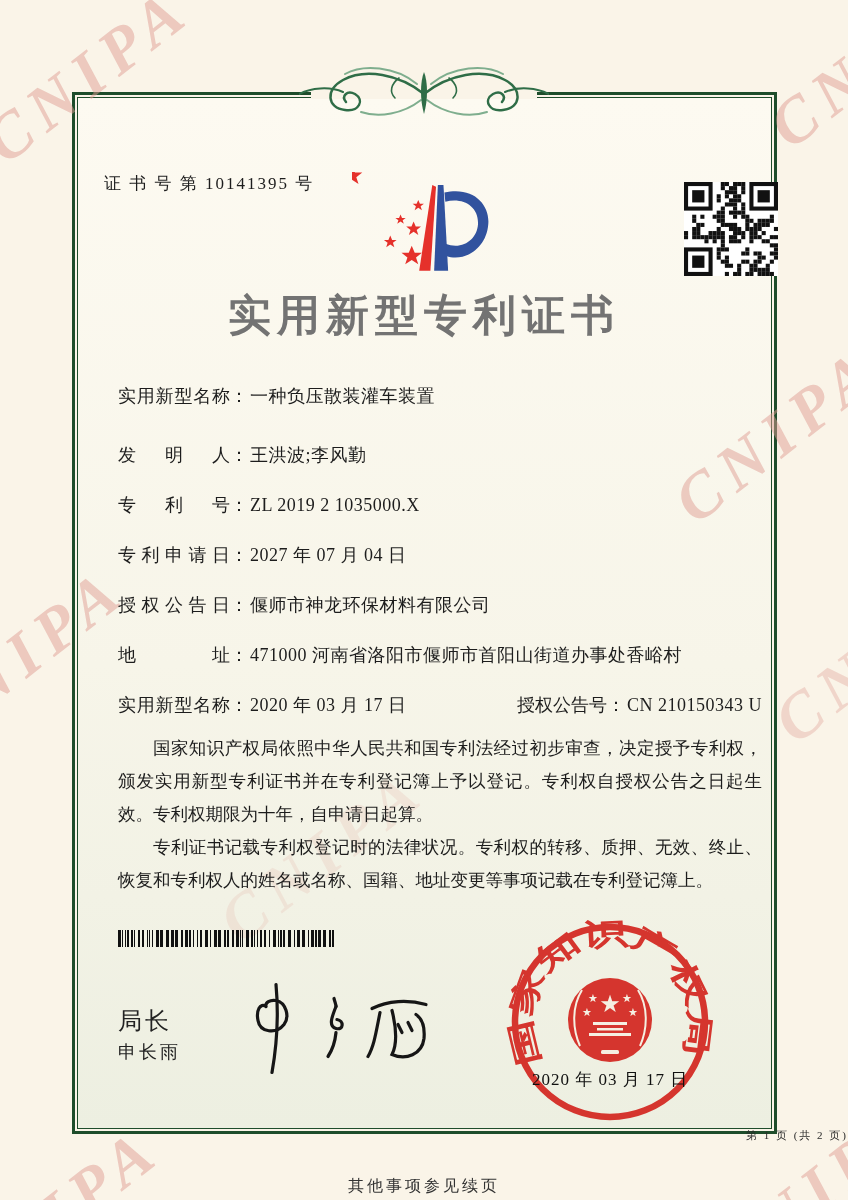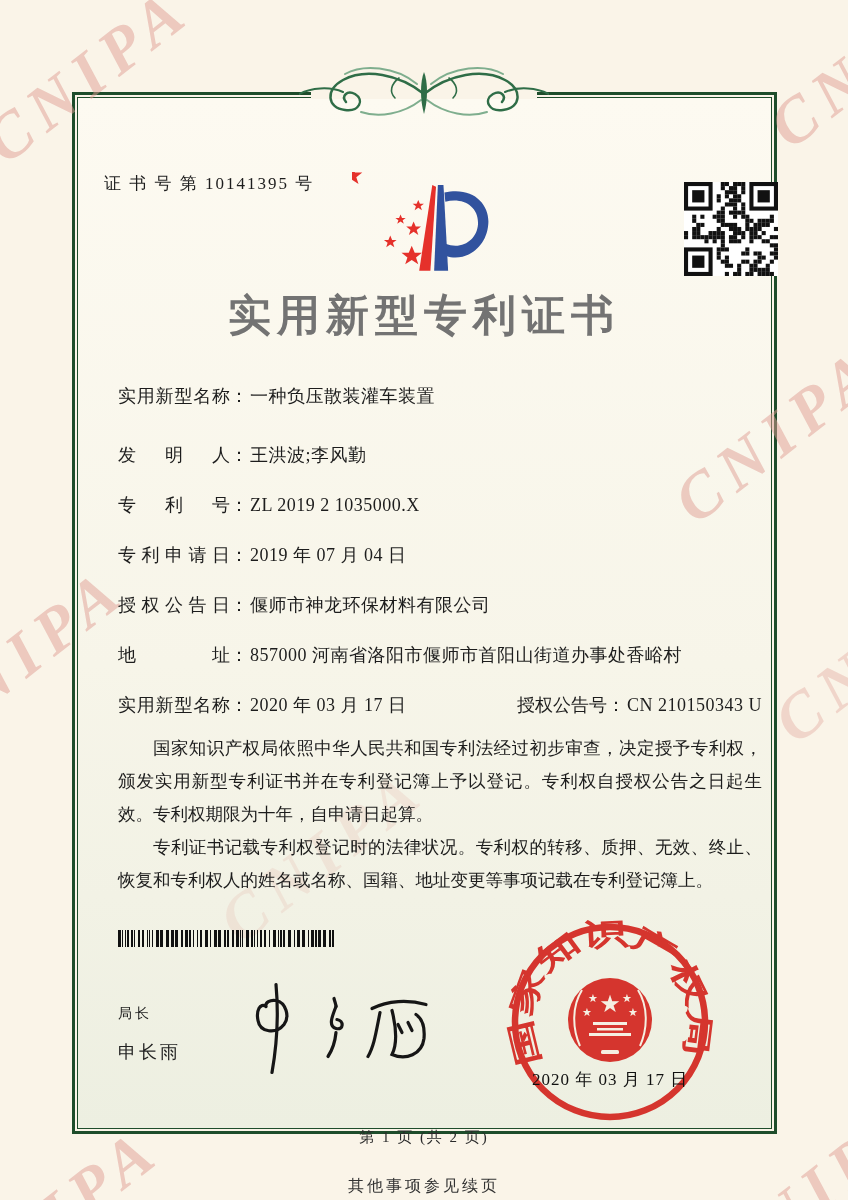--- a/index.html
+++ b/index.html
@@ -28,28 +28,28 @@
   .field-row.gap-lg{margin-bottom:36px;}
   .f-label{display:inline-block;width:112px;text-align:justify;text-align-last:justify;vertical-align:top;font-family:Liberation Mono, monospace;}
   .f-colon{display:inline-block;width:20px;}
   .f-value{letter-spacing:.5px;}
   .pair2{display:inline-block;margin-left:106px;}
   .pair2 .f-label{width:90px;}
   .body-text{position:absolute;left:118px;top:700px;width:644px;font-size:17.5px;
              line-height:33px;text-align:justify;color:#1c1c1c;}
   .body-text p{margin:0;text-indent:2em;}
   .barcode{position:absolute;left:118px;top:898px;}
-  .sig-title{position:absolute;left:118px;top:973px;font-size:14px;letter-spacing:3px;}
+  .sig-title{position:absolute;left:118px;top:973px;font-size:24px;letter-spacing:3px;}
   .sig-name{position:absolute;left:118px;top:1008px;font-size:18px;letter-spacing:3px;}
   .signature{position:absolute;left:232px;top:942px;z-index:5;}
   .seal{position:absolute;left:504px;top:884px;width:212px;height:212px;z-index:6;}
   .seal-date{position:absolute;left:0;top:152px;width:212px;text-align:center;
              font-size:17px;letter-spacing:1px;color:#101010;z-index:7;}
-  .page-no{position:absolute;left:0;top:1096px;width:848px;text-align:center;
-           font-size:15px;letter-spacing:2px;color:#2a2a2a;}
+  .page-no{position:absolute;left:0;top:1096px;width:848px;text-align:right;
+           font-size:11px;letter-spacing:2px;color:#2a2a2a;}
   .note{position:absolute;left:0;top:1144px;width:848px;text-align:center;
         font-size:16px;letter-spacing:3px;color:#333;}
 </style>
 </head>
 <body>
 
 <div class="page">
 
   <svg class="waves" width="689" height="1026">
     <defs>
@@ -289,27 +289,27 @@
       <div class="field-row gap-lg">
         <span class="f-label">实用新型名称</span><span class="f-colon">：</span><span class="f-value">一种负压散装灌车装置</span>
       </div>
       <div class="field-row">
         <span class="f-label">发明人</span><span class="f-colon">：</span><span class="f-value">王洪波;李风勤</span>
       </div>
       <div class="field-row">
         <span class="f-label">专利号</span><span class="f-colon">：</span><span class="f-value">ZL 2019 2 1035000.X</span>
       </div>
       <div class="field-row">
-        <span class="f-label">专利申请日</span><span class="f-colon">：</span><span class="f-value">2019 年 07 月 04 日</span>
+        <span class="f-label">专利申请日</span><span class="f-colon">：</span><span class="f-value">2027 年 07 月 04 日</span>
       </div>
       <div class="field-row">
         <span class="f-label">授权公告日</span><span class="f-colon">：</span><span class="f-value">偃师市神龙环保材料有限公司</span>
       </div>
       <div class="field-row">
-        <span class="f-label">地址</span><span class="f-colon">：</span><span class="f-value">857000 河南省洛阳市偃师市首阳山街道办事处香峪村</span>
+        <span class="f-label">地址</span><span class="f-colon">：</span><span class="f-value">471000 河南省洛阳市偃师市首阳山街道办事处香峪村</span>
       </div>
       <div class="field-row">
         <span class="f-label">实用新型名称</span><span class="f-colon">：</span><span class="f-value">2020 年 03 月 17 日</span>
         <span class="pair2">
           <span class="f-label">授权公告号</span><span class="f-colon">：</span><span class="f-value">CN 210150343 U</span>
         </span>
       </div>
     </div>
 
     <div class="body-text">

